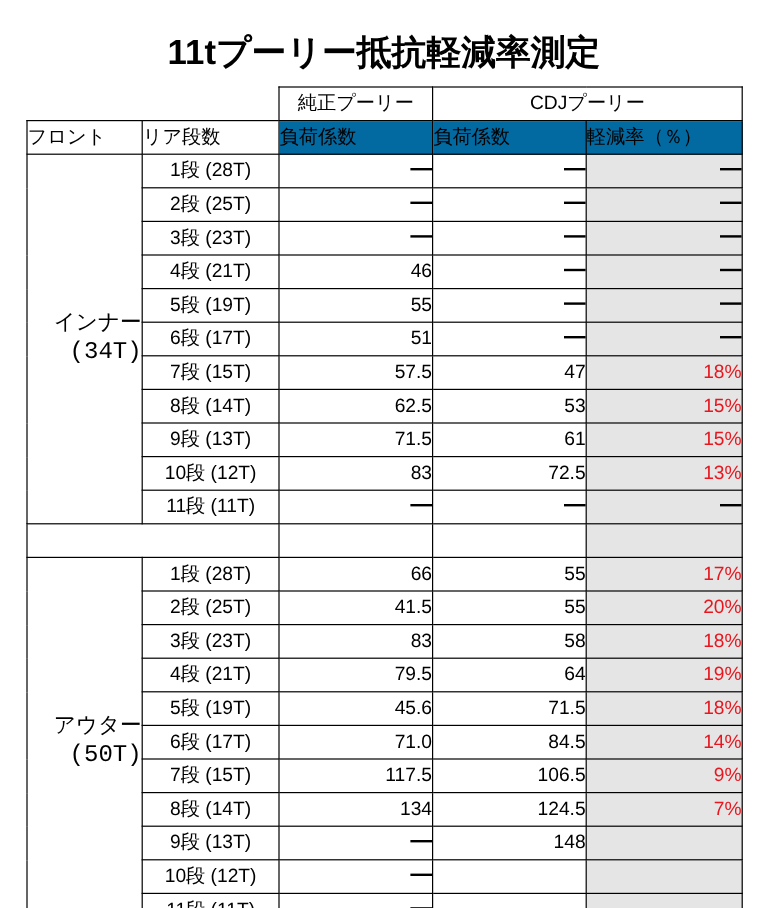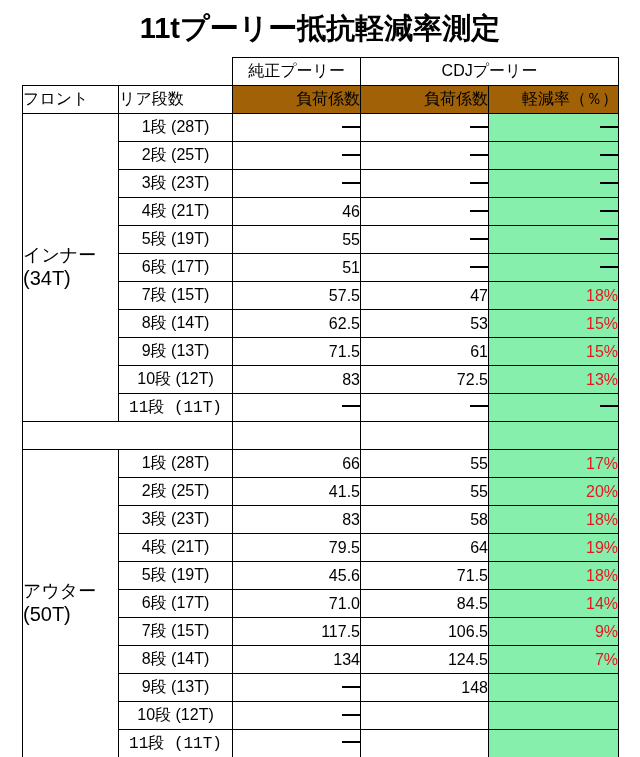--- a/index.html
+++ b/index.html
@@ -12,21 +12,21 @@
     height: 757px;
     font-family: "Liberation Sans", sans-serif;
     color: #000000;
     overflow: hidden;
   }
   #page-title {
     text-align: center;
     font-size: 29px;
     font-weight: bold;
     letter-spacing: 0px;
-    padding-top: 9px;
+    padding-top: 24px;
     padding-bottom: 8px;
     color: #000000;
   }
   .table-wrap {
     padding: 0 22px 0 22px;
   }
   table.data {
     border-collapse: collapse;
     table-layout: fixed;
     width: 596px;
@@ -50,56 +50,56 @@
 
   .cell-pad-l { padding-left: 6px; text-align: center; }
   .cell-pad-r { padding-right: 8px; text-align: right; }
 
   .hdr-group {
     text-align: center;
     font-size: 16px;
     height: 30px;
   }
   .hdr-yellow {
-    background: #a16207;
-    text-align: right;
+    background: #0369a1;
+    text-align: left;
     height: 28px;
   }
   .hdr-label {
     text-align: left;
     padding-left: 6px;
     height: 28px;
     font-family: Liberation Serif, serif;
   }
   .yellow {
-    background: #86efac;
+    background: #e5e5e5;
   }
   .red {
     color: #e8171f;
   }
   .dash {
     display: inline-block;
     width: 18px;
     border-top: 2px solid #000000;
     vertical-align: middle;
     margin-bottom: 3px;
   }
   td.dotted-bottom {
     border-bottom: 1px dotted #555555;
   }
   td.solid-bottom {
     border-bottom: 1px solid #000000;
-    font-family: Liberation Mono, monospace;
   }
   td.group-label {
-    text-align: left;
+    text-align: right;
     padding-left: 4px;
     font-size: 17px;
     line-height: 1.25;
     vertical-align: middle;
+    font-family: Liberation Mono, monospace;
   }
   td.spacer-row {
     height: 18px;
     border-left: 1px solid #000;
     border-right: 1px solid #000;
     border-top: 1px solid #000;
     border-bottom: 1px solid #000;
   }
   td.spacer-dotted {
     border-left: 1px dotted #555;

